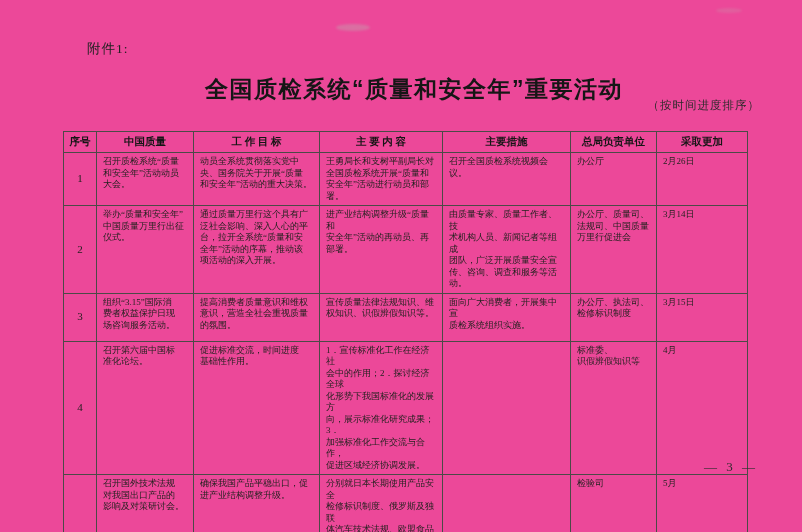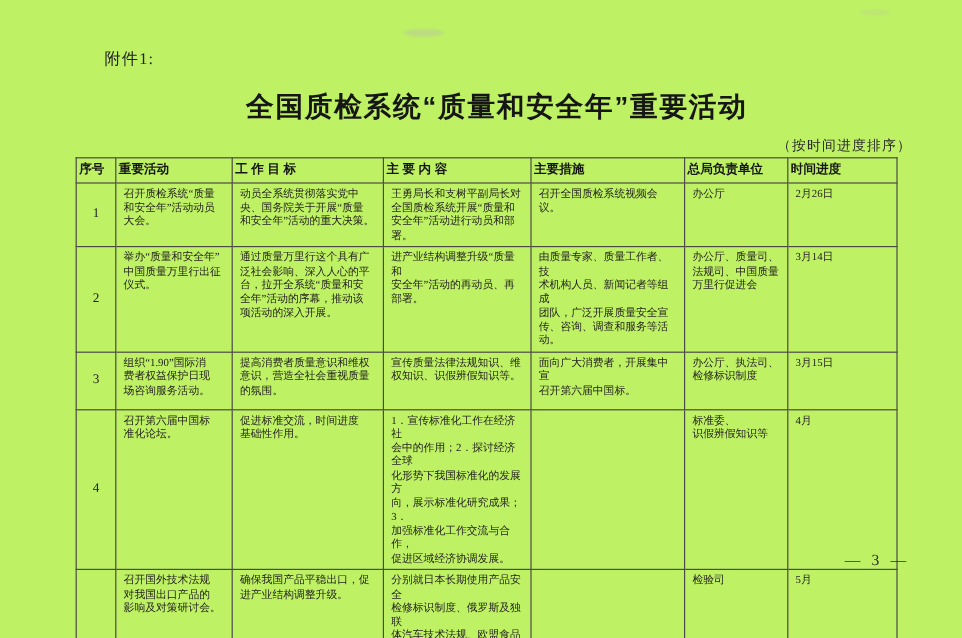--- a/index.html
+++ b/index.html
@@ -1,36 +1,36 @@
 <!DOCTYPE html>
 <html><head>
 <meta charset="utf-8">
 <style>
   html,body{margin:0;padding:0;background:#e8e8e6;}
   .page{
     position:relative;
     width:802px;height:532px;
-    background:#bef264;
+    background:#ec4899;
     font-family:"Liberation Serif","DejaVu Serif",serif;
     color:#1e1e1e;
     overflow:hidden;
   }
   .scan-noise{position:absolute;background:#b9b7b2;opacity:.35;border-radius:50%;filter:blur(1px);}
   .attachment-label{
     position:absolute;left:87px;top:40px;
     font-size:13.5px;letter-spacing:1px;color:#222;
   }
   .doc-title{
     position:absolute;left:13px;top:74px;width:100%;
     text-align:center;font-size:23px;font-weight:bold;
     letter-spacing:1.5px;color:#161616;
     font-family:Liberation Sans, sans-serif;
   }
   .sort-note{
-    position:absolute;right:42px;top:114px;
+    position:absolute;right:42px;top:98px;
     font-size:11.5px;letter-spacing:1px;color:#2a2a2a;
   }
   table.main-table{
     position:absolute;left:63px;top:131px;
     width:684px;
     border-collapse:collapse;
     table-layout:fixed;
   }
   .main-table th,.main-table td{
     border:1px solid #4c4a47;
@@ -38,28 +38,28 @@
     line-height:11.5px;
     padding:3px 6px;
     vertical-align:top;
     text-align:left;
     white-space:pre-line;
     color:#242220;
     overflow:hidden;
   }
   .main-table th{
     font-weight:bold;
-    text-align:left;
+    text-align:center;
     vertical-align:middle;
     white-space:nowrap;
     font-size:10.5px;
     height:16px;
     padding:2px;
     color:#151515;
-    font-family:Liberation Sans, sans-serif;
+    font-family:Liberation Serif, serif;
   }
   .main-table td.cell-no{
     text-align:center;vertical-align:middle;
     font-size:11px;
   }
   .col-no{width:33px;}
   .col-activity{width:97px;}
   .col-goal{width:126px;}
   .col-content{width:123px;}
   .col-measure{width:128px;}
@@ -95,26 +95,26 @@
         <col class="col-activity">
         <col class="col-goal">
       <col class="col-content">
         <col class="col-measure">
         <col class="col-unit">
         <col class="col-time">
     </colgroup>
     <thead>
       <tr>
         <th>序号</th>
-        <th>重要活动</th>
+        <th>中国质量</th>
         <th>工 作 目 标</th>
         <th>主 要 内 容</th>
         <th>主要措施</th>
         <th>总局负责单位</th>
-        <th>时间进度</th>
+        <th>采取更加</th>
       </tr>
     </thead>
     <tbody>
       <tr class="row-1">
         <td class="cell-no">1</td>
         <td>召开质检系统“质量
 和安全年”活动动员
 大会。</td>
         <td>动员全系统贯彻落实党中
 央、国务院关于开展“质量
@@ -144,30 +144,30 @@
 术机构人员、新闻记者等组成
 团队，广泛开展质量安全宣
 传、咨询、调查和服务等活动。</td>
         <td>办公厅、质量司、
 法规司、中国质量
 万里行促进会</td>
         <td>3月14日</td>
       </tr>
       <tr class="row-3">
         <td class="cell-no">3</td>
-        <td>组织“1.90”国际消
+        <td>组织“3.15”国际消
 费者权益保护日现
 场咨询服务活动。</td>
         <td>提高消费者质量意识和维权
 意识，营造全社会重视质量
 的氛围。</td>
         <td>宣传质量法律法规知识、维
 权知识、识假辨假知识等。</td>
         <td>面向广大消费者，开展集中宣
-召开第六届中国标。</td>
+质检系统组织实施。</td>
         <td>办公厅、执法司、
 检修标识制度</td>
         <td>3月15日</td>
       </tr>
       <tr class="row-4">
         <td class="cell-no">4</td>
         <td>召开第六届中国标
 准化论坛。</td>
         <td>促进标准交流，时间进度
 基础性作用。</td>

